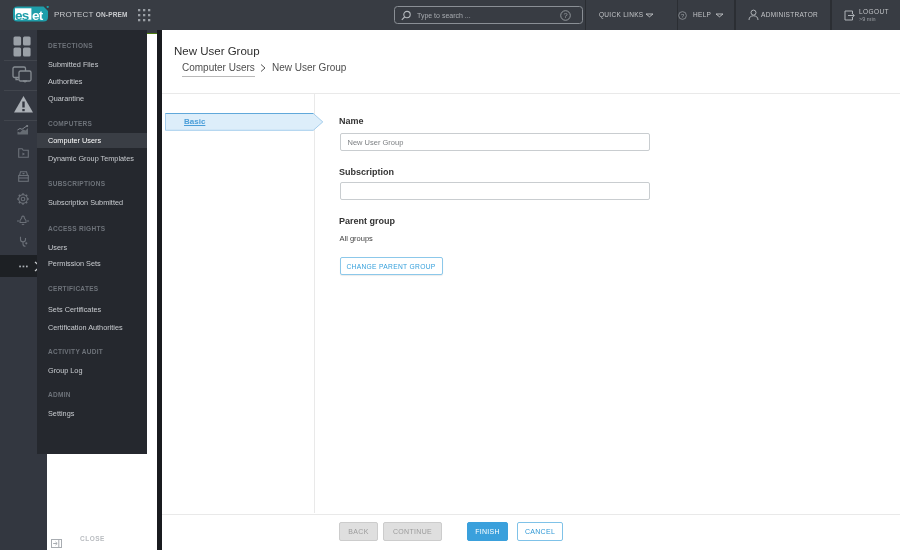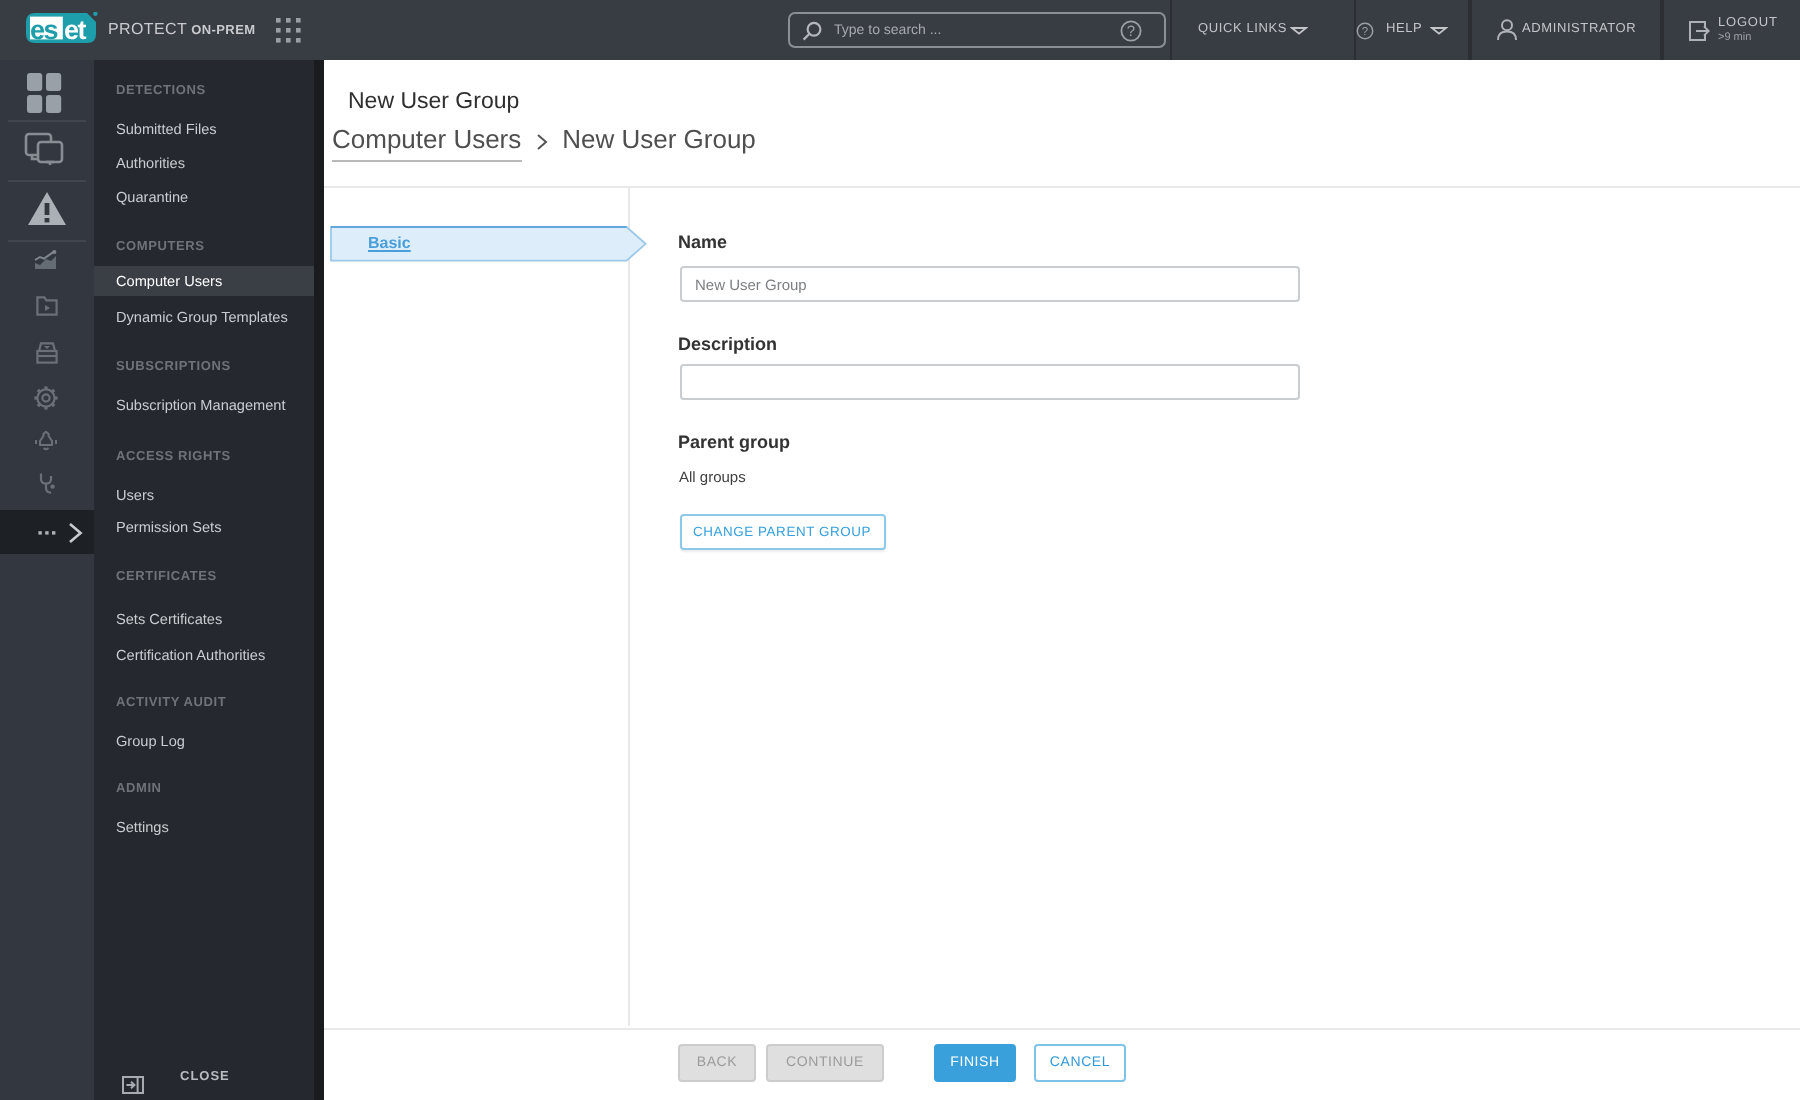--- a/index.html
+++ b/index.html
@@ -12,34 +12,34 @@
 #protect .pr { letter-spacing:0.2px; }
 #protect .onprem { margin-left:2px; }
 
 #gridicon { position:absolute; left:137px; top:8px; }
 #searchbox { position:absolute; left:394px; top:5.5px; width:189px; height:18.5px; border:1px solid #8a8f95; border-radius:3.5px; }
 #searchbox .ph { position:absolute; left:22px; top:5px; font-size:7px; color:#a7abb0; }
 .tb-txt { position:absolute; top:0; height:30px; line-height:30px; font-size:6.5px; color:#c3c5c8; letter-spacing:0.3px; }
 .tb-sep { position:absolute; top:0; width:1.5px; height:30px; background:#2b2e33; }
 
 #iconcol { position:absolute; left:0; top:30px; width:47px; height:520px; background:#333740; }
-#navcol { position:absolute; left:47px; top:30px; width:110px; height:520px; background:#25282e;padding-left:16px; }
+#navcol { position:absolute; left:37px; top:30px; width:110px; height:424px; background:#25282e;padding-left:16px; }
 #scrollstrip { position:absolute; left:157px; top:30px; width:5px; height:520px; background:#191b1f; }
 .icsep { position:absolute; left:4px; width:39px; height:1px; background:#41454d; }
 #morerow { position:absolute; left:0; top:225px; width:47px; height:22px; background:#1d2024; }
 .navhead { position:absolute; left:11px; font-size:6.5px; font-weight:bold; color:#6e737a; letter-spacing:0.3px; padding-top:0; }
 .navitem { position:absolute; left:11px; font-size:7.3px; color:#c9ccd0; padding-top:0.5px; }
 #navsel { position:absolute; left:0; top:102.5px; width:110px; height:15px; background:#3a3e45; line-height:15px; }
 #navsel span { position:absolute; left:11px; font-size:7.3px; font-weight:normal; color:#ffffff; }
 #closerow { position:absolute; left:14px; top:503.5px; }
 #closerow span { position:absolute; left:29px; top:1.5px; font-size:6.5px; font-weight:bold; color:#b9bcc0; letter-spacing:0.5px; }
 
 #content { position:absolute; left:162px; top:30px; width:738px; height:464px; background:#fff; }
 #title { position:absolute; left:12px; top:14.5px; font-size:11.5px; color:#2f2f2f; }
-#crumbs { position:absolute; left:4px; top:31.5px; font-size:13px; color:#4f4f4f; }
+#crumbs { position:absolute; left:20px; top:31.5px; font-size:10px; color:#4f4f4f; }
 #crumbs .lnk { display:inline-block; border-bottom:1px solid #b9b9b9; padding-bottom:3.5px; }
 #hr1 { position:absolute; left:0; top:63px; width:738px; height:1px; background:#e9e9e9; }
 #vline { position:absolute; left:151.5px; top:63px; width:1px; height:420px; background:#e9e9e9; }
 #tab { position:absolute; left:2.5px; top:83px; }
 #form { position:absolute; left:177px; top:63px; width:561px; }
 .lbl { position:absolute; font-size:9px; font-weight:bold; color:#333; }
 .inp { position:absolute; left:0.5px; width:310px; height:18px; border:1px solid #c9cdd0; border-radius:2px; background:#fff; font-size:7.5px; color:#7c7f82; line-height:17px; padding-left:7px; }
 #allgroups { position:absolute; left:0.5px; top:140.5px; font-size:7.5px; color:#3f3f3f; }
 #chgbtn { position:absolute; white-space:nowrap; left:0.5px; top:163.5px; width:103px; height:18.5px; border:1px solid #8cc8ea; border-radius:2px; background:#fff; color:#35a0dc; font-size:6.7px; text-align:center; line-height:17px; letter-spacing:0.3px; box-shadow:0 1px 1px rgba(0,0,0,0.08); }
 #hr2 { position:absolute; left:0; top:483.5px; width:738px; height:1px; background:#e9e9e9; }
@@ -196,21 +196,21 @@
   <div class="navhead" style="top:11.5px">DETECTIONS</div>
   <div class="navitem" style="top:29px">Submitted Files</div>
   <div class="navitem" style="top:46px">Authorities</div>
   <div class="navitem" style="top:63px">Quarantine</div>
   <div class="navhead" style="top:89.5px">COMPUTERS</div>
   <div id="navsel">
       <span>Computer Users</span>
     </div>
   <div class="navitem" style="top:123px">Dynamic Group Templates</div>
   <div class="navhead" style="top:150px">SUBSCRIPTIONS</div>
-  <div class="navitem" style="top:167.5px">Subscription Management</div>
+  <div class="navitem" style="top:167.5px">Subscription Submitted</div>
   <div class="navhead" style="top:194.5px">ACCESS RIGHTS</div>
   <div class="navitem" style="top:212px">Users</div>
   <div class="navitem" style="top:228.5px">Permission Sets</div>
   <div class="navhead" style="top:255px">CERTIFICATES</div>
   <div class="navitem" style="top:274px">Sets Certificates</div>
   <div class="navitem" style="top:292px">Certification Authorities</div>
   <div class="navhead" style="top:318px">ACTIVITY AUDIT</div>
   <div class="navitem" style="top:335px">Group Log</div>
   <div class="navhead" style="top:361px">ADMIN</div>
   <div class="navitem" style="top:378px">Settings</div>
@@ -234,21 +234,21 @@
   <div id="hr1"></div>
   <div id="vline"></div>
   <svg id="tab" width="162" height="18" viewBox="0 0 162 18">
     <path d="M0.5 0.5 L148.3 0.5 L157.8 8.9 L148.3 17.3 L0.5 17.3 Z" fill="#ddeefa" stroke="#9cc8ea" stroke-width="0.9"></path>
     <line x1="0.5" y1="0.5" x2="148.3" y2="0.5" stroke="#60a8da" stroke-width="1"></line>
   </svg>
   <span class="abs" style="left:22px;top:86.5px;font-size:8px;font-weight:bold;color:#4a9ed9;text-decoration:underline;">Basic</span>
   <div id="form">
     <div class="lbl" style="top:23px">Name</div>
     <div class="inp" style="top:39.5px">New User Group</div>
-    <div class="lbl" style="top:73.5px">Description</div>
+    <div class="lbl" style="top:73.5px">Subscription</div>
     <div class="inp" style="top:89px"></div>
     <div class="lbl" style="top:123px">Parent group</div>
     <div id="allgroups">All groups</div>
     <div id="chgbtn">CHANGE PARENT GROUP</div>
   </div>
   <div id="hr2"></div>
   <div class="btn" id="b-back">BACK</div>
   <div class="btn" id="b-cont">CONTINUE</div>
   <div class="btn" id="b-fin">FINISH</div>
   <div class="btn" id="b-can">CANCEL</div>

